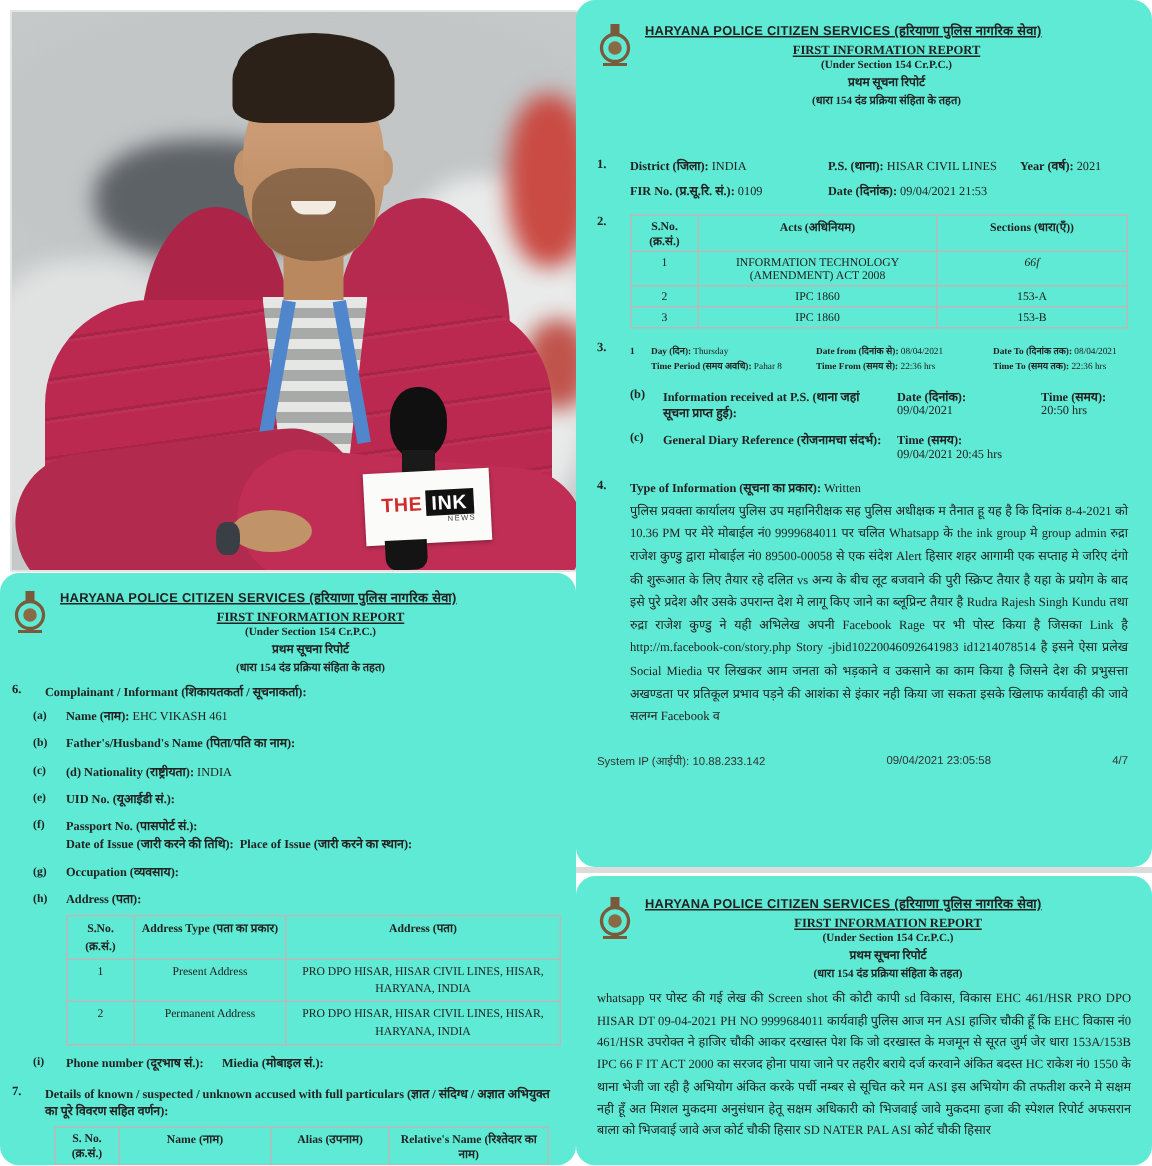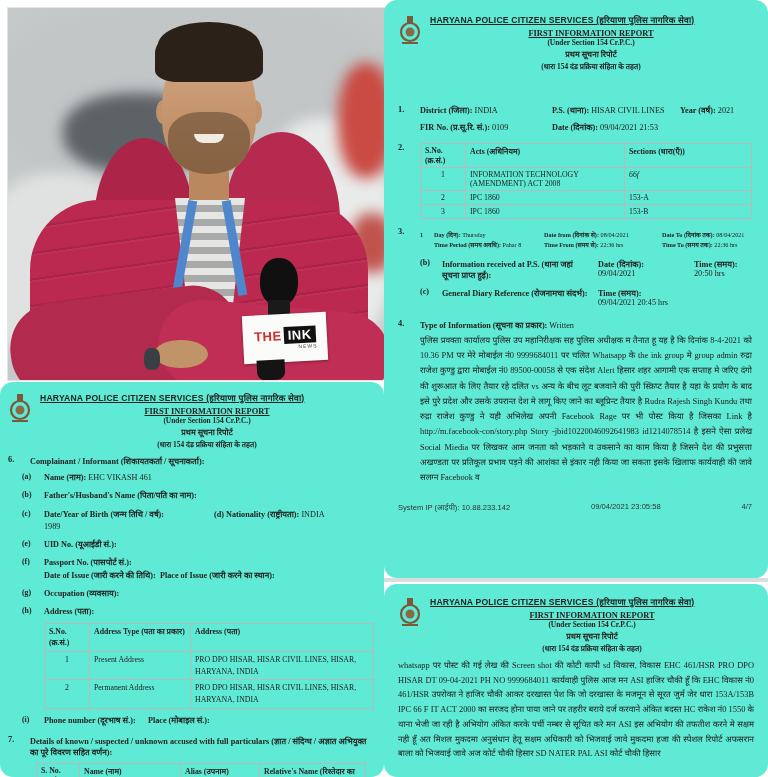--- a/index.html
+++ b/index.html
@@ -59,21 +59,21 @@
 
   .item{display:flex;gap:8px;margin-top:8px;}
   .ino{flex:0 0 14px;font-weight:bold;font-size:8.4px;}
   .ibody{flex:1;font-size:8.2px;}
   .lbl{font-weight:bold;}
   .val{font-weight:normal;}
   .row3{display:flex;}
   .row3>div{line-height:1.5;}
 
   table{border-collapse:collapse;width:100%;}
-  .grid td,.grid th{border:1px solid #b9b9b9;font-size:7.8px;padding:2px 4px;vertical-align:top;text-align:left;}
+  .grid td,.grid th{border:1px solid #b9b9b9;font-size:7.8px;padding:2px 4px;vertical-align:top;text-align:center;}
   .grid th{font-weight:bold;}
   .cen{text-align:center !important;}
 
   .tiny{font-size:6.2px;line-height:1.7;}
   .para{font-size:8.4px;line-height:1.82;text-align:justify;margin-top:3px;}
   .footer-row{display:flex;justify-content:space-between;font-size:7.6px;margin-top:16px;font-family:"Liberation Sans",sans-serif;color:#333;}
 
   .sub{display:flex;gap:8px;margin-top:6px;}
   .sno{flex:0 0 14px;font-weight:bold;font-size:7.8px;}
   .sbody{flex:1;font-size:8.2px;line-height:1.5;}
@@ -263,21 +263,20 @@
       <div class="sno">(a)</div>
       <div class="sbody"><span class="lbl">Name (नाम):</span> <span>EHC VIKASH 461</span></div>
     </div>
     <div class="sub" style="margin-left:14px;">
       <div class="sno">(b)</div>
       <div class="sbody lbl">Father's/Husband's Name (पिता/पति का नाम):</div>
     </div>
     <div class="sub" style="margin-left:14px;">
       <div class="sno">(c)</div>
       <div class="sbody" style="display:flex;">
-        <div style="width:170px;"><span class="lbl">Date/Year of Birth (जन्म तिथि / वर्ष):</span><br><span>1989</span></div>
         <div><span class="lbl">(d)</span> <span class="lbl">Nationality (राष्ट्रीयता):</span> <span>INDIA</span></div>
       </div>
     </div>
     <div class="sub" style="margin-left:14px;">
       <div class="sno">(e)</div>
       <div class="sbody lbl">UID No. (यूआईडी सं.):</div>
     </div>
     <div class="sub" style="margin-left:14px;">
       <div class="sno">(f)</div>
       <div class="sbody">
@@ -309,21 +308,21 @@
             <td class="cen">2</td>
             <td>Permanent Address</td>
             <td>PRO DPO HISAR, HISAR CIVIL LINES, HISAR, HARYANA, INDIA</td>
           </tr>
         </tbody>
           </table>
       </div>
     </div>
     <div class="sub" style="margin-left:14px;">
       <div class="sno">(i)</div>
-      <div class="sbody"><span class="lbl">Phone number (दूरभाष सं.):</span>&nbsp;&nbsp;&nbsp;&nbsp;&nbsp;&nbsp;<span class="lbl">Place (मोबाइल सं.):</span></div>
+      <div class="sbody"><span class="lbl">Phone number (दूरभाष सं.):</span>&nbsp;&nbsp;&nbsp;&nbsp;&nbsp;&nbsp;<span class="lbl">Miedia (मोबाइल सं.):</span></div>
     </div>
 
     <div class="item" style="margin-top:8px;">
       <div class="ino">7.</div>
       <div class="ibody lbl">Details of known / suspected / unknown accused with full particulars (ज्ञात / संदिग्ध / अज्ञात अभियुक्त का पूरे विवरण सहित वर्णन):</div>
     </div>
 
     <table class="grid" style="margin:6px 0 0 28px;width:330px;">
       <tbody>
           <tr>

